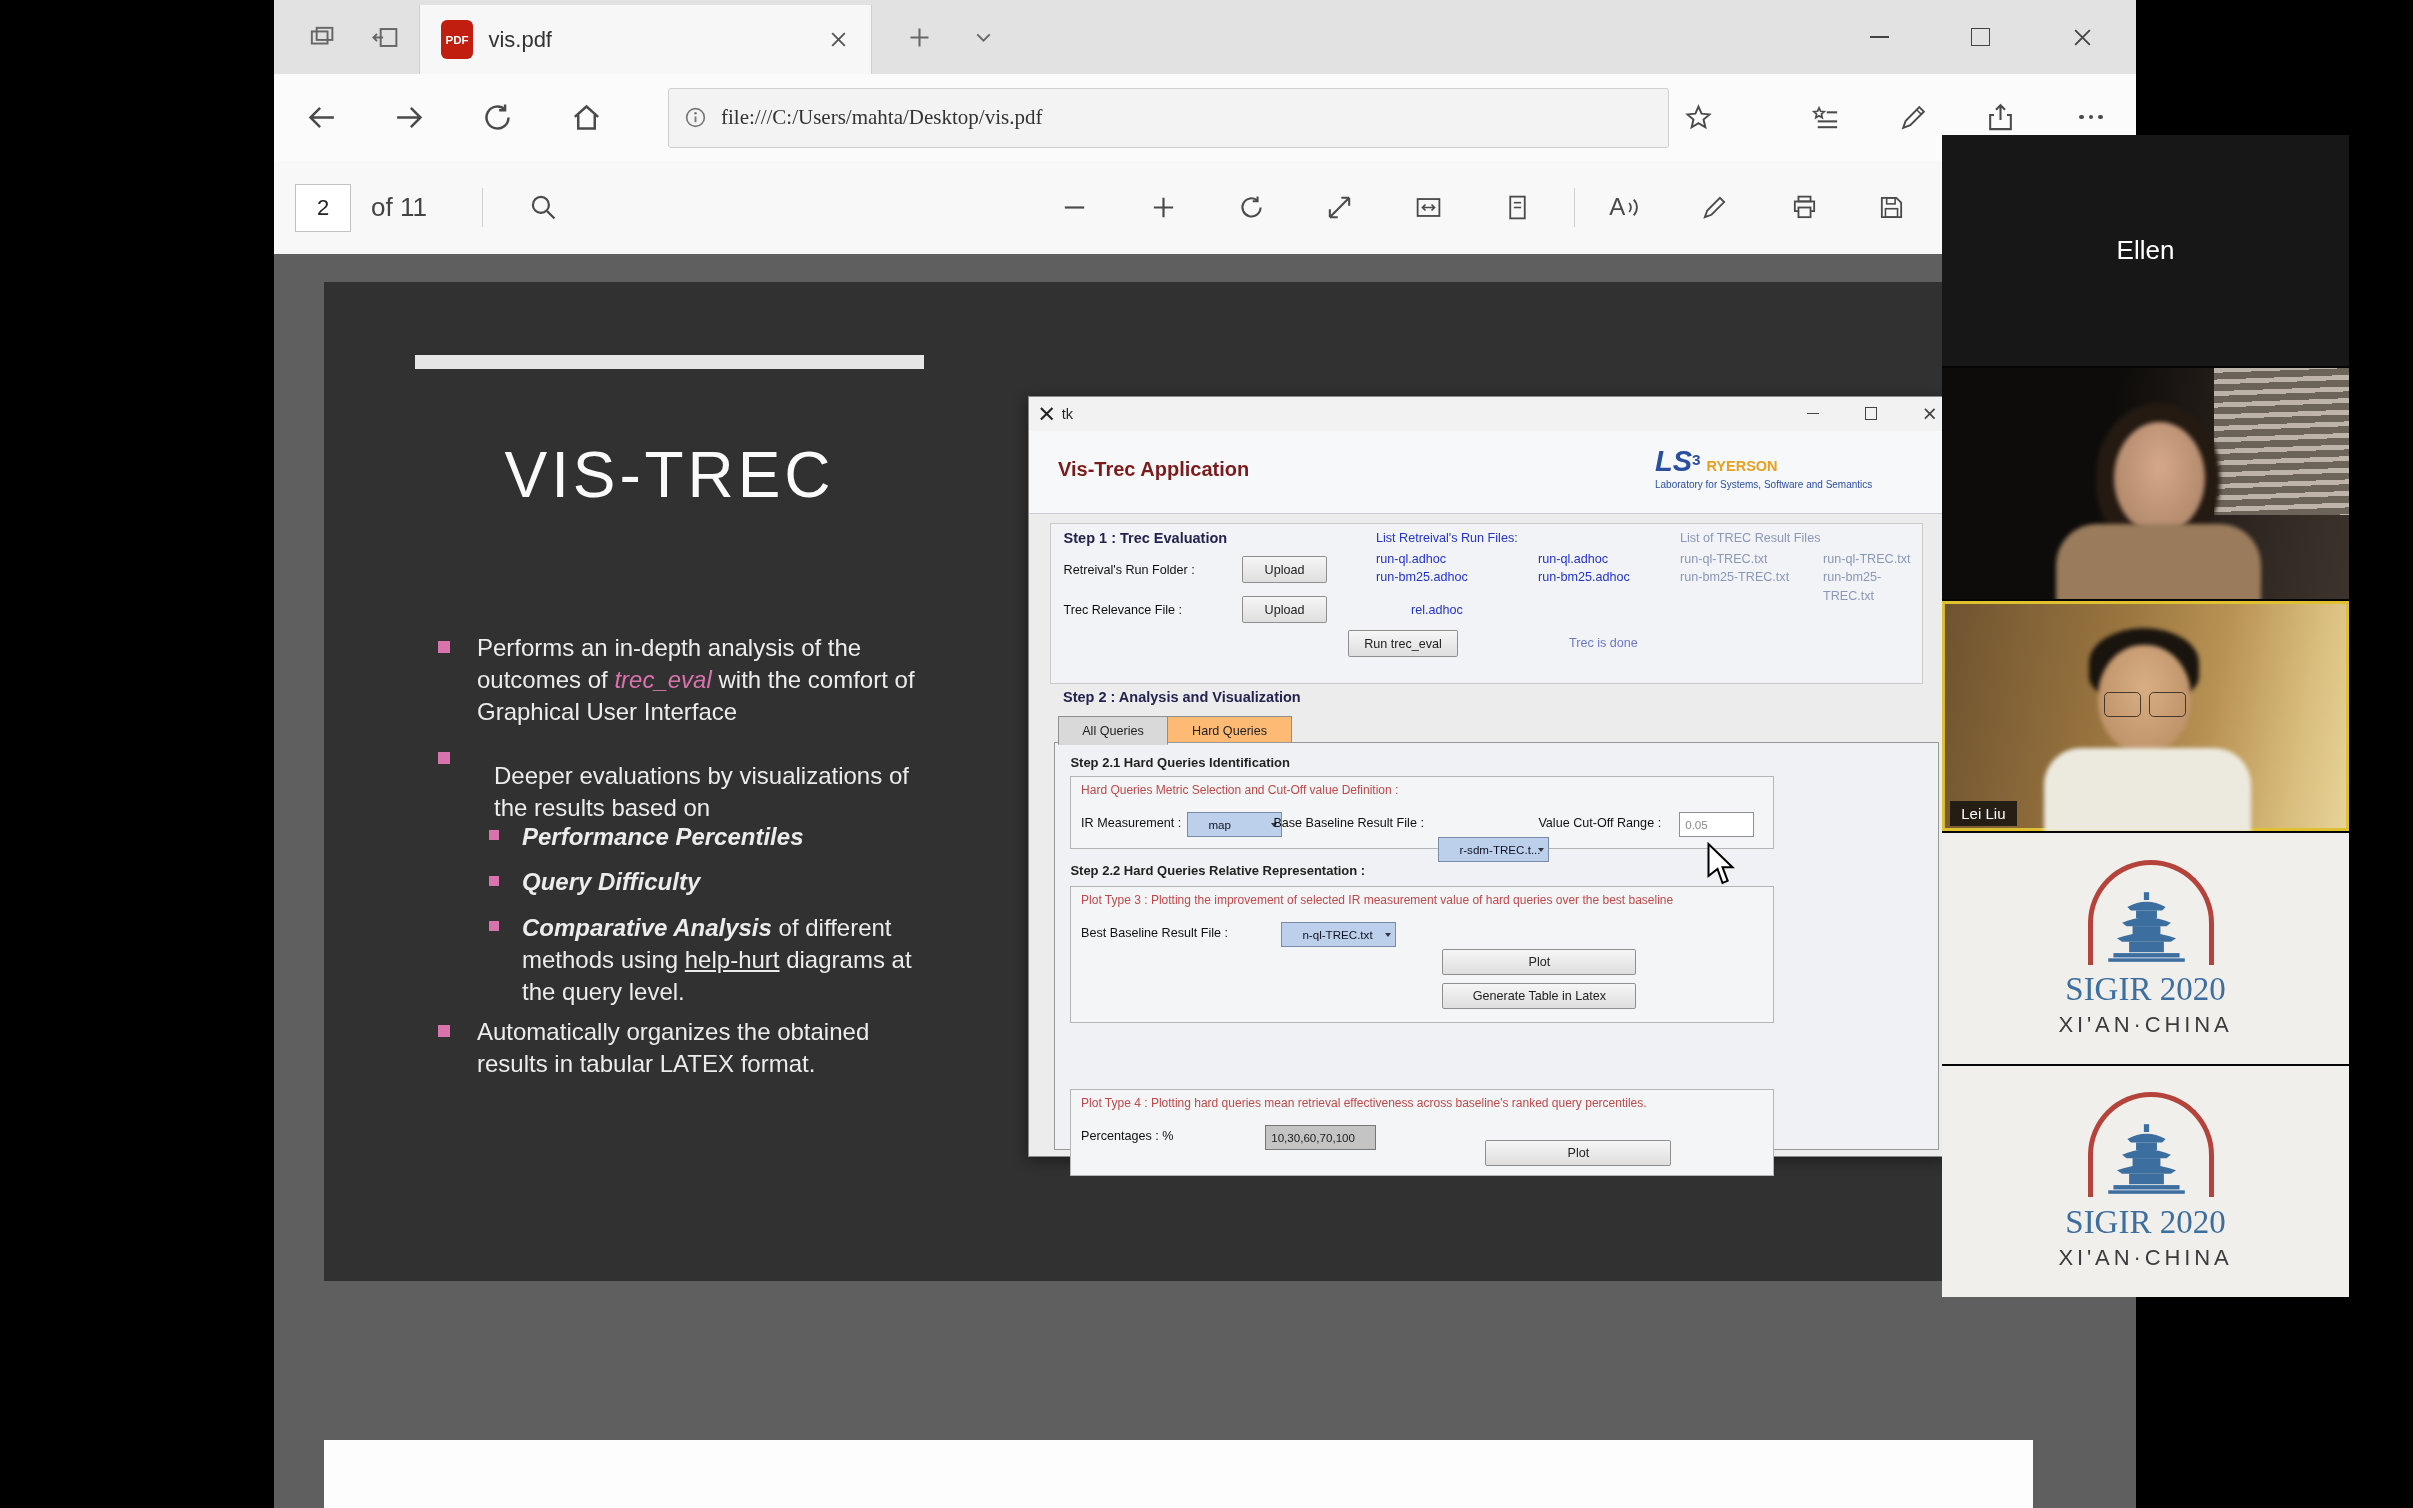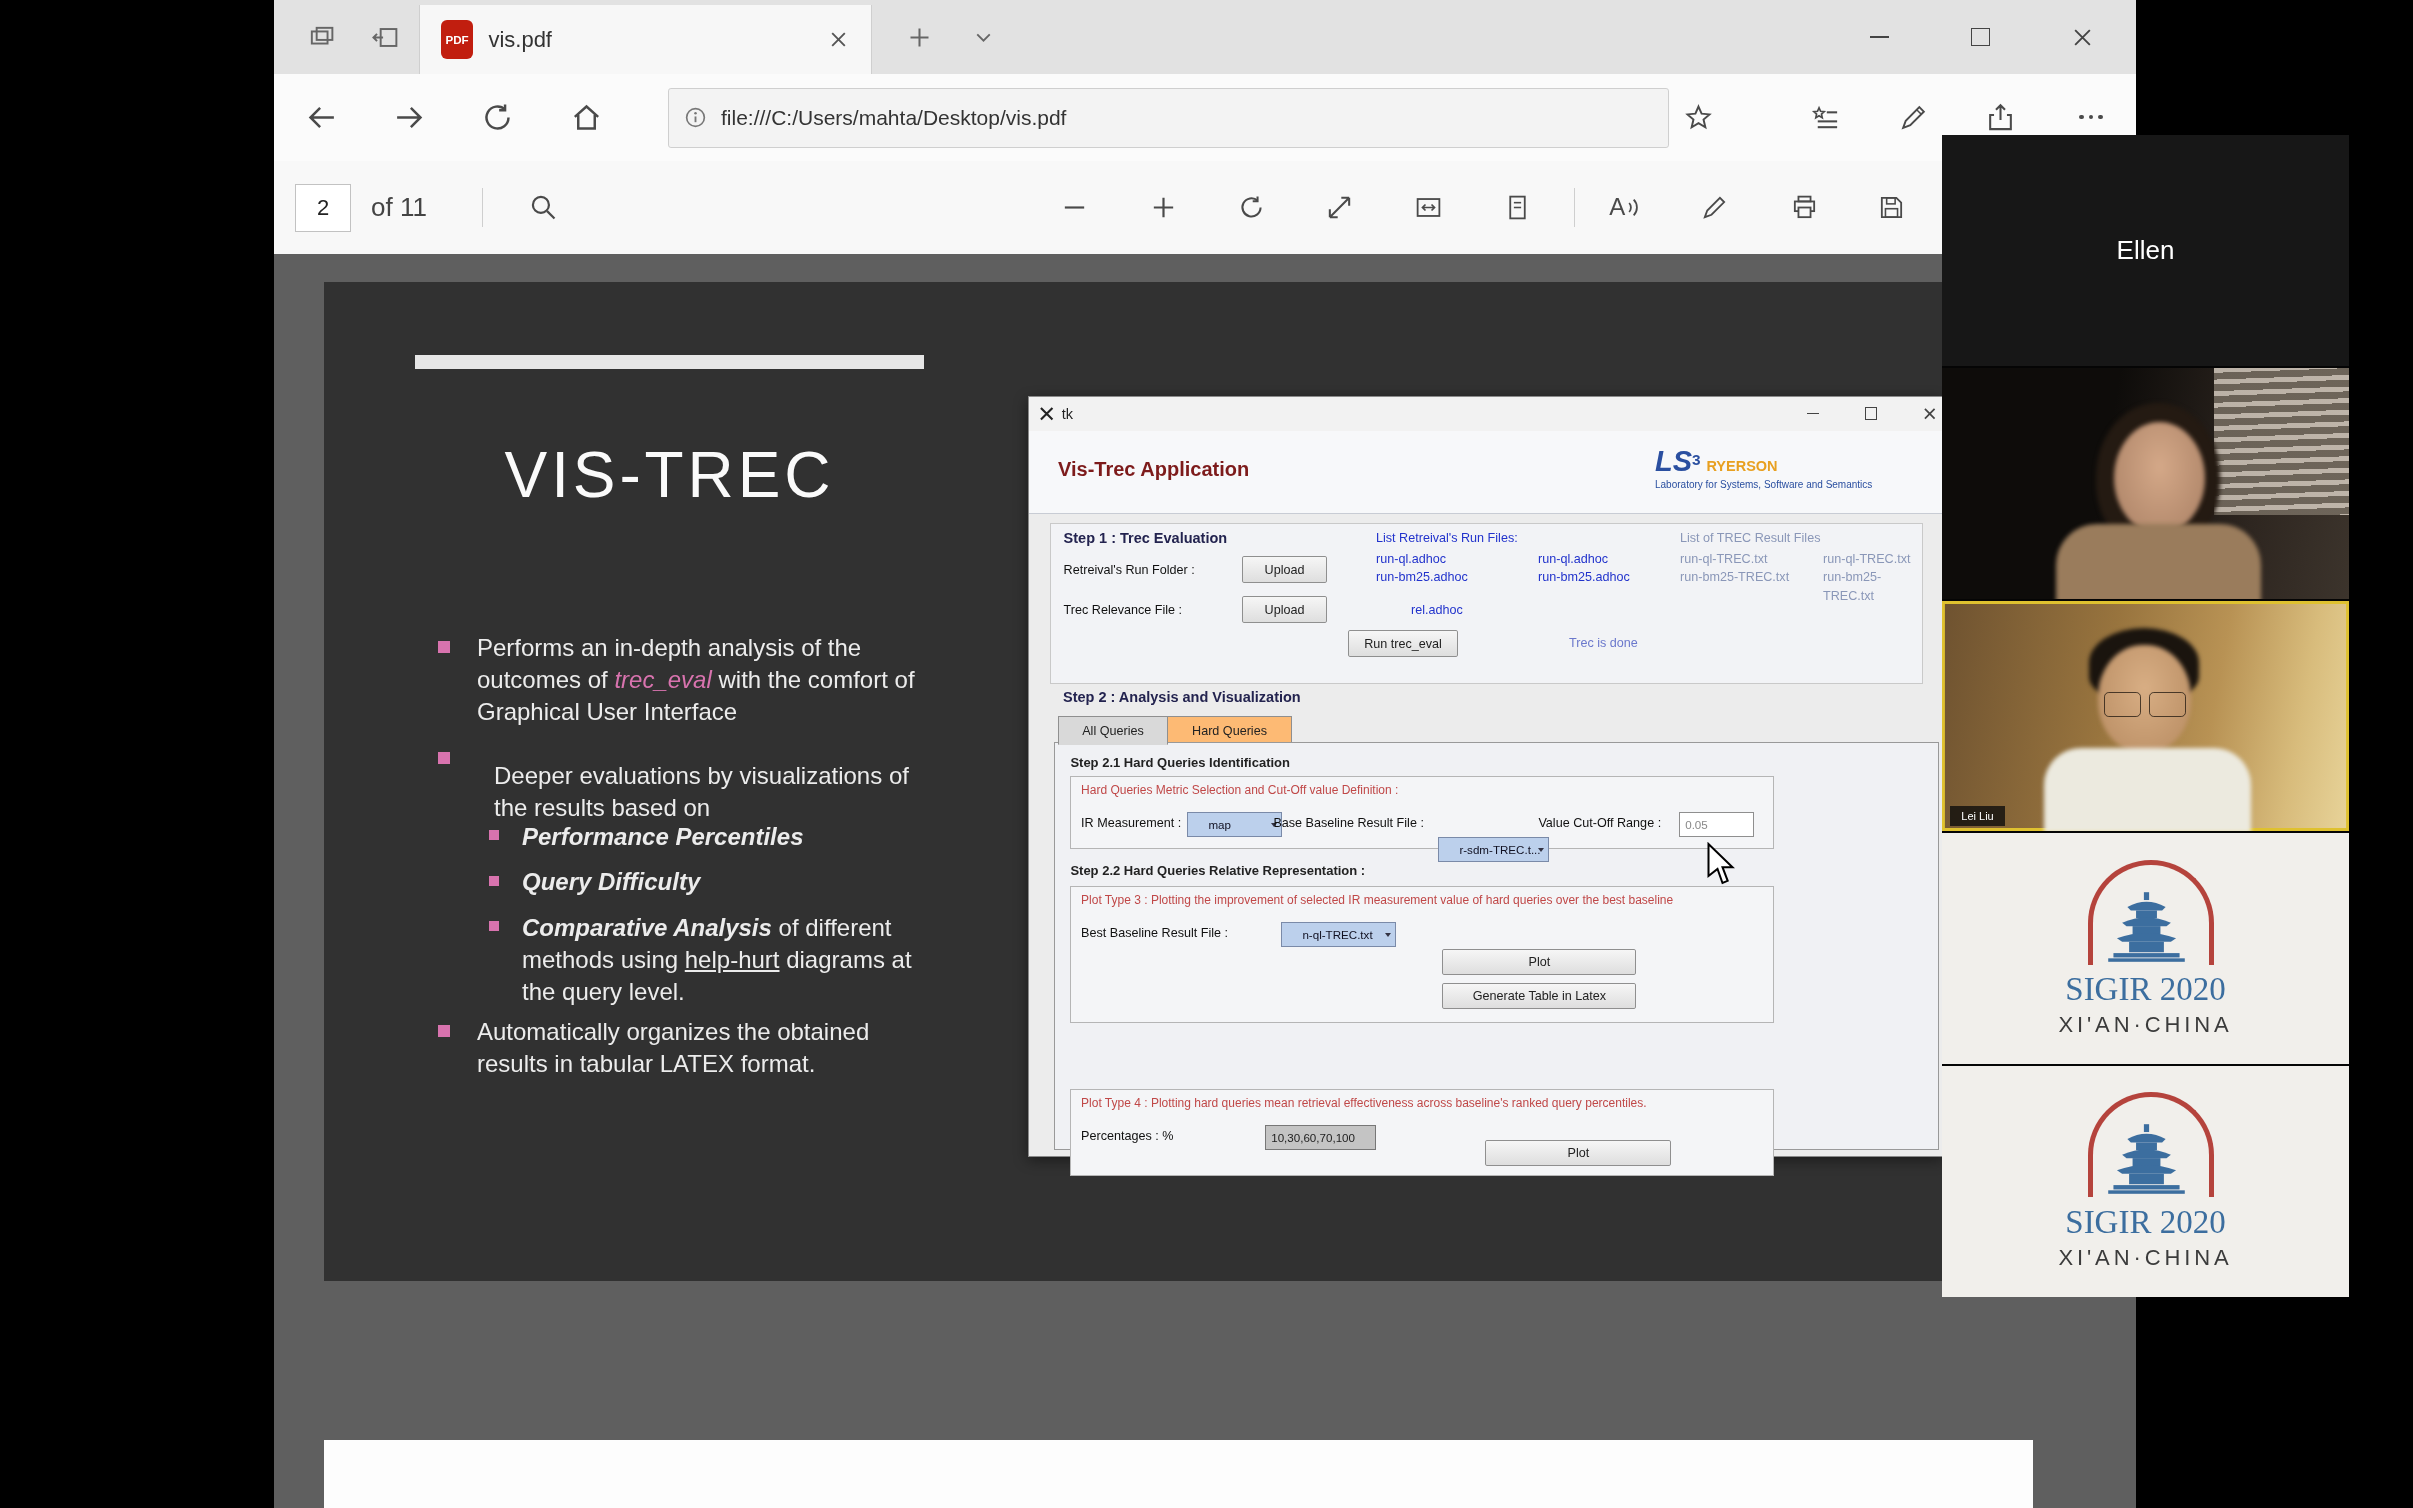--- a/index.html
+++ b/index.html
@@ -16,21 +16,21 @@
   .pdficon{margin-left:21px;width:32px;height:39px;background:#c11e0f;border-radius:6px;display:flex;align-items:center;justify-content:center;color:#fff;font-size:11.6px;font-weight:bold;}
   .tabtitle{margin-left:15.4px;font-size:22px;color:#333;}
   .tabclose{margin-left:auto;margin-right:15.4px;width:35px;height:35px;}
   .wbtn{position:absolute;top:0;width:71px;height:74px;}
   .glyph-min{width:19.3px;height:1.9px;background:#444;}
   .glyph-max{width:16.4px;height:16.4px;border:1.9px solid #444;}
 
   .navbar{position:absolute;left:0;top:74px;width:100%;height:87px;background:#fbfbfb;border-bottom:1px solid #e0e0e0;}
   .nav-icon{position:absolute;top:22px;width:42px;height:42px;}
   .addressbar{position:absolute;left:394px;top:13.5px;width:999px;height:58px;background:#f3f3f3;border:1px solid #cfcfcf;border-radius:2.9px;display:flex;align-items:center;}
-  .url{font-size:21px;color:#333;margin-left:13.5px;}
+  .url{font-size:21px;color:#333;margin-left:13.5px;font-family:Liberation Serif, serif;}
 
   .pdf-toolbar{position:absolute;left:0;top:161px;width:100%;height:93px;background:#f8f8f8;border-bottom:1px solid #dcdcdc;}
   .pt-icon{position:absolute;top:25px;width:42px;height:42px;}
   .pagebox{position:absolute;left:21px;top:23px;width:54px;height:46px;background:#fff;border:1px solid #c2c2c2;display:flex;align-items:center;justify-content:center;font-size:22px;color:#222;}
   .ofcount{position:absolute;left:97px;top:0;height:93px;display:flex;align-items:center;font-size:26px;color:#444;}
   .vdiv{position:absolute;top:27px;width:1px;height:39px;background:#cfcfcf;}
   .readaloud{font-size:24px;color:#4a4a4a;display:flex;align-items:center;}
 
   .viewport{position:absolute;left:0;top:254px;width:100%;height:1254px;background:#5f5f5f;overflow:hidden;}
   .slide{position:absolute;left:50px;top:28px;width:1709px;height:999px;background:#313131;}
@@ -78,21 +78,21 @@
   .tile-woman{background:linear-gradient(100deg,#0e0c0a 40%,#2e2620 75%,#3c342c 100%);}
   .blinds{position:absolute;right:0;top:0;width:135px;height:147px;background:repeating-linear-gradient(178deg,#d6ccc0 0 4.8px,#776e62 4.8px 11.6px);opacity:.85;}
   .w-hair{position:absolute;left:154px;top:35px;width:124px;height:147px;background:#241a12;border-radius:50% 50% 45% 45%;filter:blur(1.9px);}
   .w-face{position:absolute;left:172px;top:54px;width:91px;height:112px;background:radial-gradient(ellipse at 50% 40%,#d4a888,#a87f63);border-radius:50%;filter:blur(1.9px);}
   .w-body{position:absolute;left:114px;top:156px;width:205px;height:79px;background:#9a7c5c;border-radius:41px 41px 0 0;filter:blur(1.9px);}
   .tile-man{background:linear-gradient(100deg,#6e5230 0%,#98743e 40%,#b89254 65%,#d8bc7c 85%,#e8d49a 100%);box-shadow:inset 0 0 0 2.9px #dfc12f;}
   .m-hair{position:absolute;left:147px;top:27px;width:110px;height:70px;background:#1a140e;border-radius:50% 50% 30% 30%;filter:blur(1.9px);}
   .m-face{position:absolute;left:156px;top:44px;width:93px;height:108px;background:radial-gradient(ellipse at 50% 40%,#d8ae84,#b68a60);border-radius:48%;filter:blur(1.9px);}
   .lens{position:absolute;top:91px;width:35px;height:23px;border:1.9px solid rgba(40,30,20,.8);border-radius:4.8px;}
   .m-body{position:absolute;left:102px;top:147px;width:207px;height:85px;background:#eceadf;border-radius:37px 37px 0 0;filter:blur(1.9px);}
-  .name-badge{position:absolute;left:7.7px;bottom:5.8px;background:rgba(12,12,12,.78);color:#fff;font-size:11px;padding:3.9px 11.6px;z-index:5;}
+  .name-badge{position:absolute;left:7.7px;bottom:5.8px;background:rgba(12,12,12,.78);color:#fff;font-size:15px;padding:3.9px 11.6px;z-index:5;}
   .tile-logo{background:#f1efeb;display:flex;flex-direction:column;align-items:center;justify-content:center;}
   .archwrap{position:relative;width:154px;height:104px;}
   .arch{position:absolute;left:19.3px;top:0;width:116px;height:100px;border:5.8px solid #b5433c;border-bottom:none;border-radius:64px 64px 0 0;}
   .pagoda{position:absolute;left:34px;bottom:1.9px;}
   .sigir-line1{font-family:"Liberation Serif",serif;font-size:33px;color:#3c6e9f;margin-top:7.7px;}
   .sigir-line2{font-size:22px;color:#3b3b3b;letter-spacing:3.9px;margin-top:3.9px;}
 
   .cursor{position:absolute;left:1705px;top:842px;z-index:60;}
 </style>
 </head>

